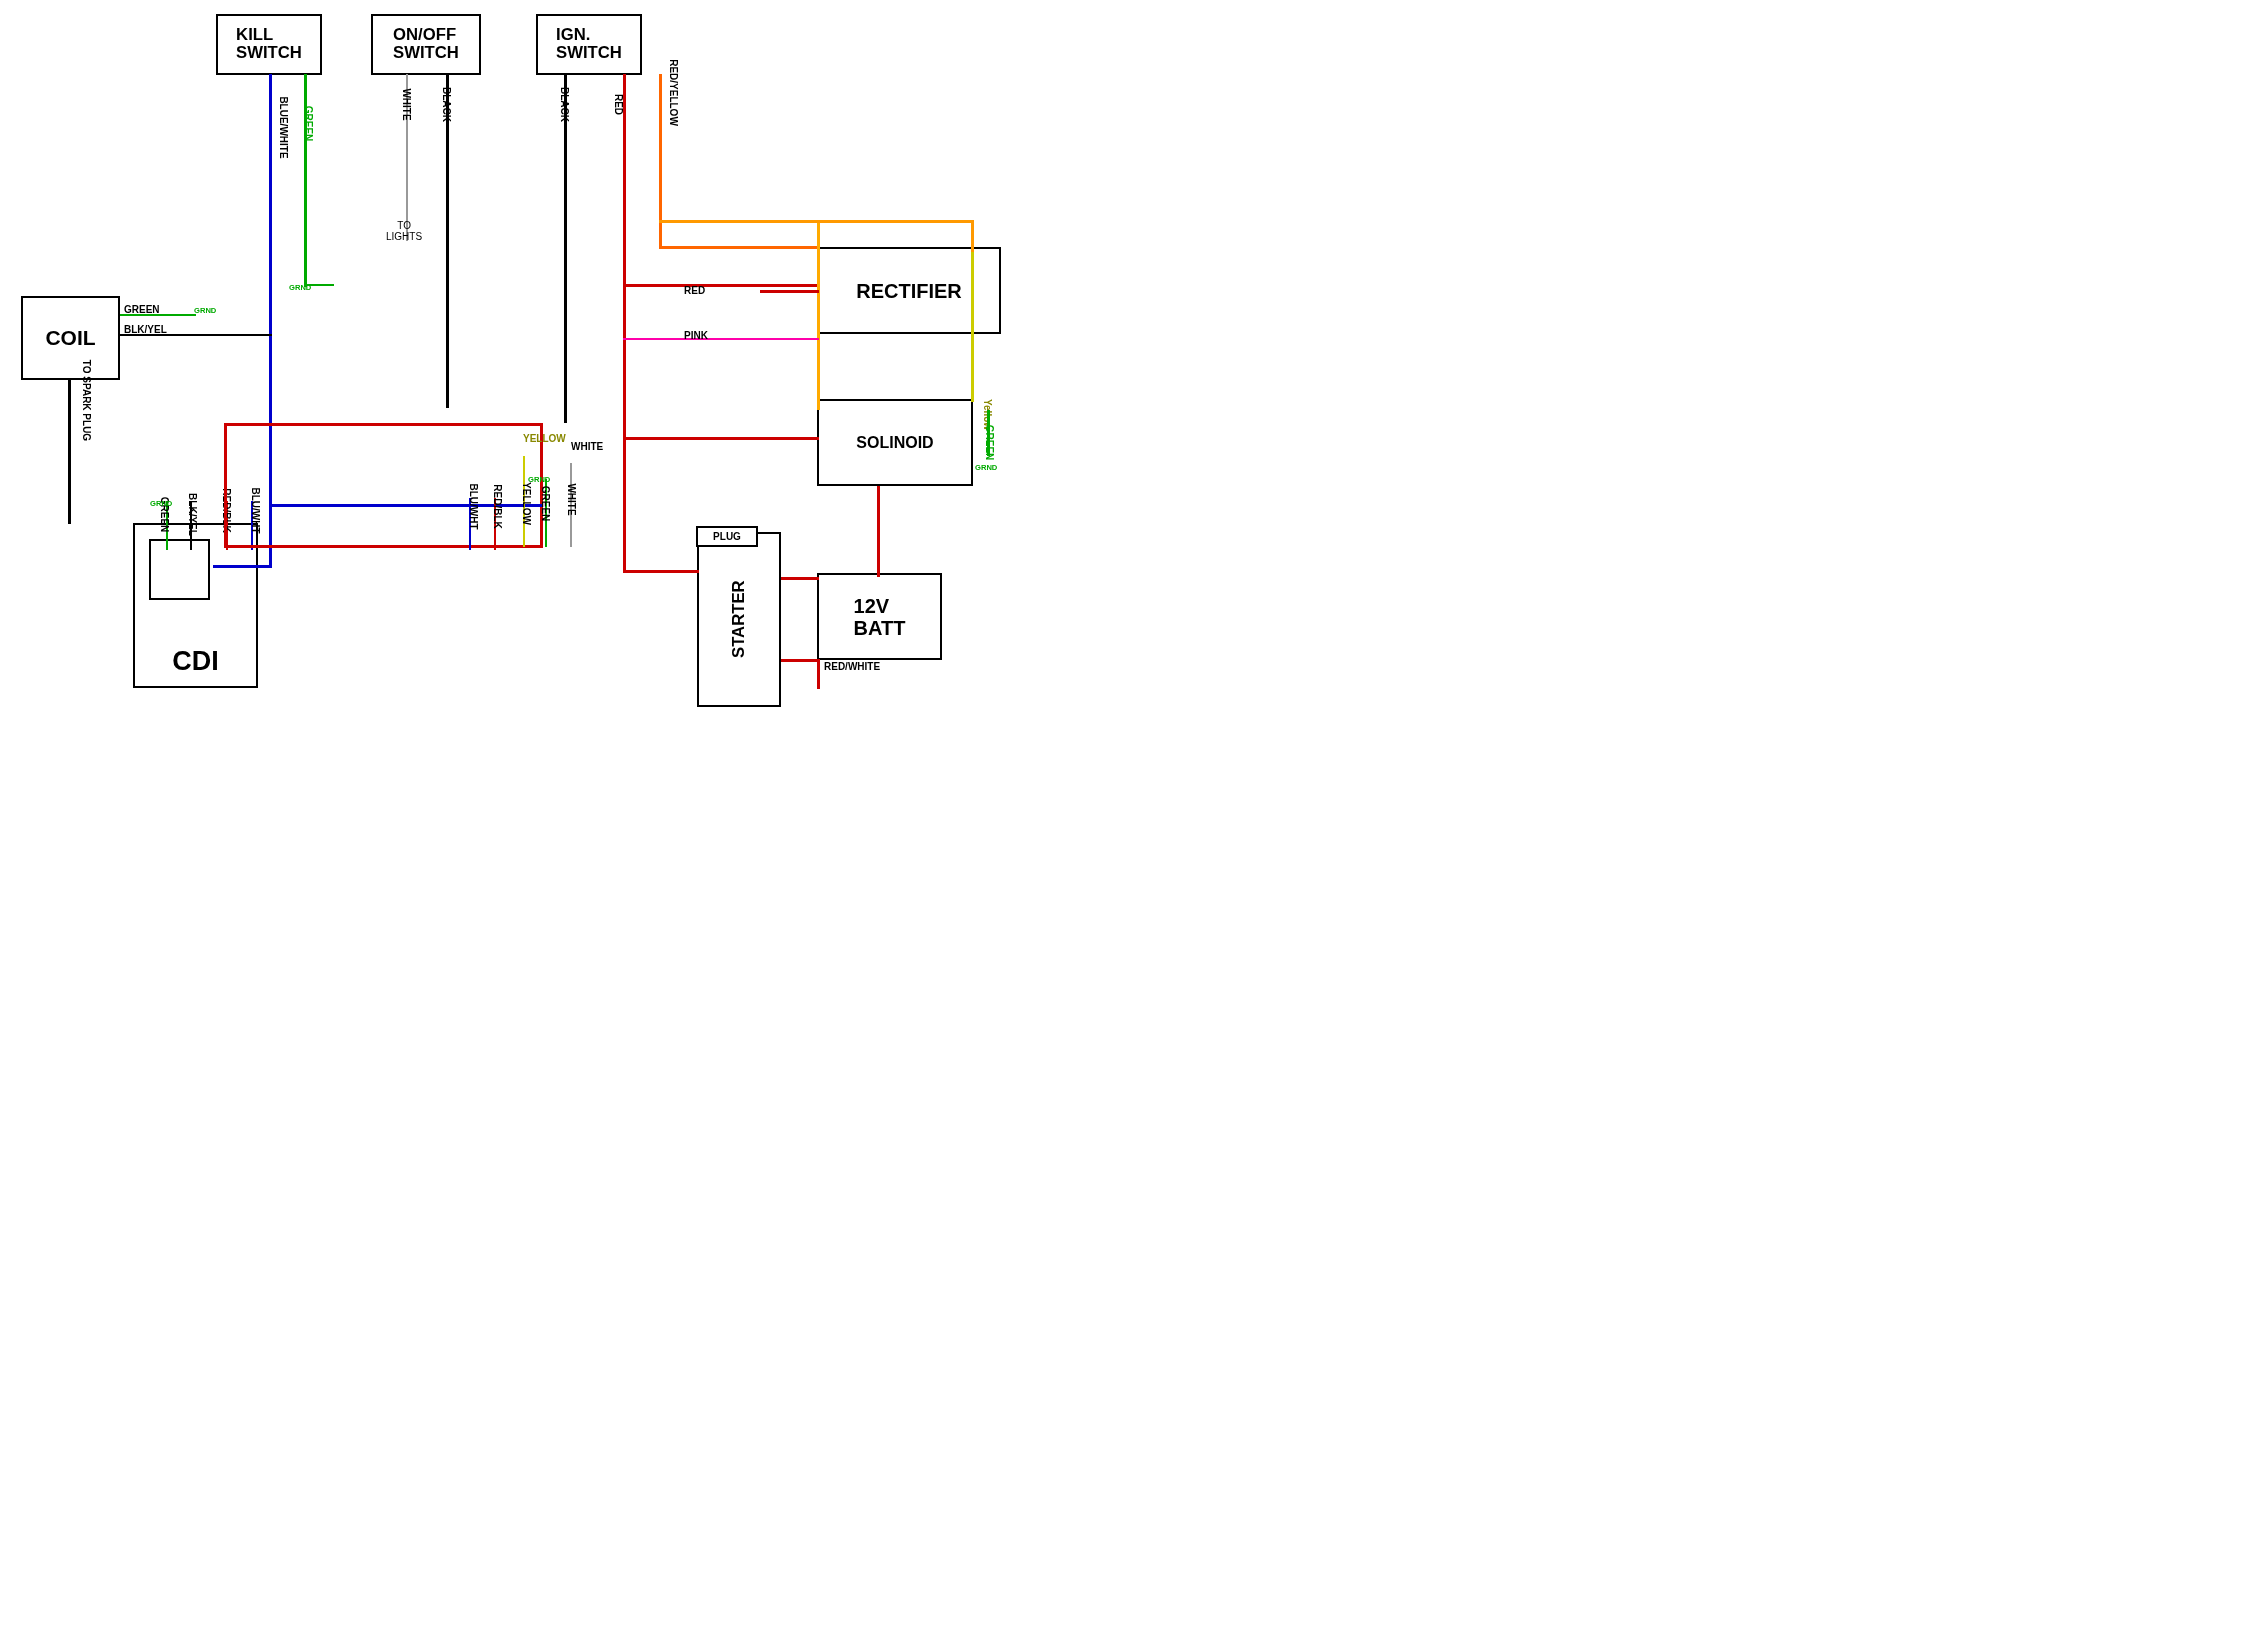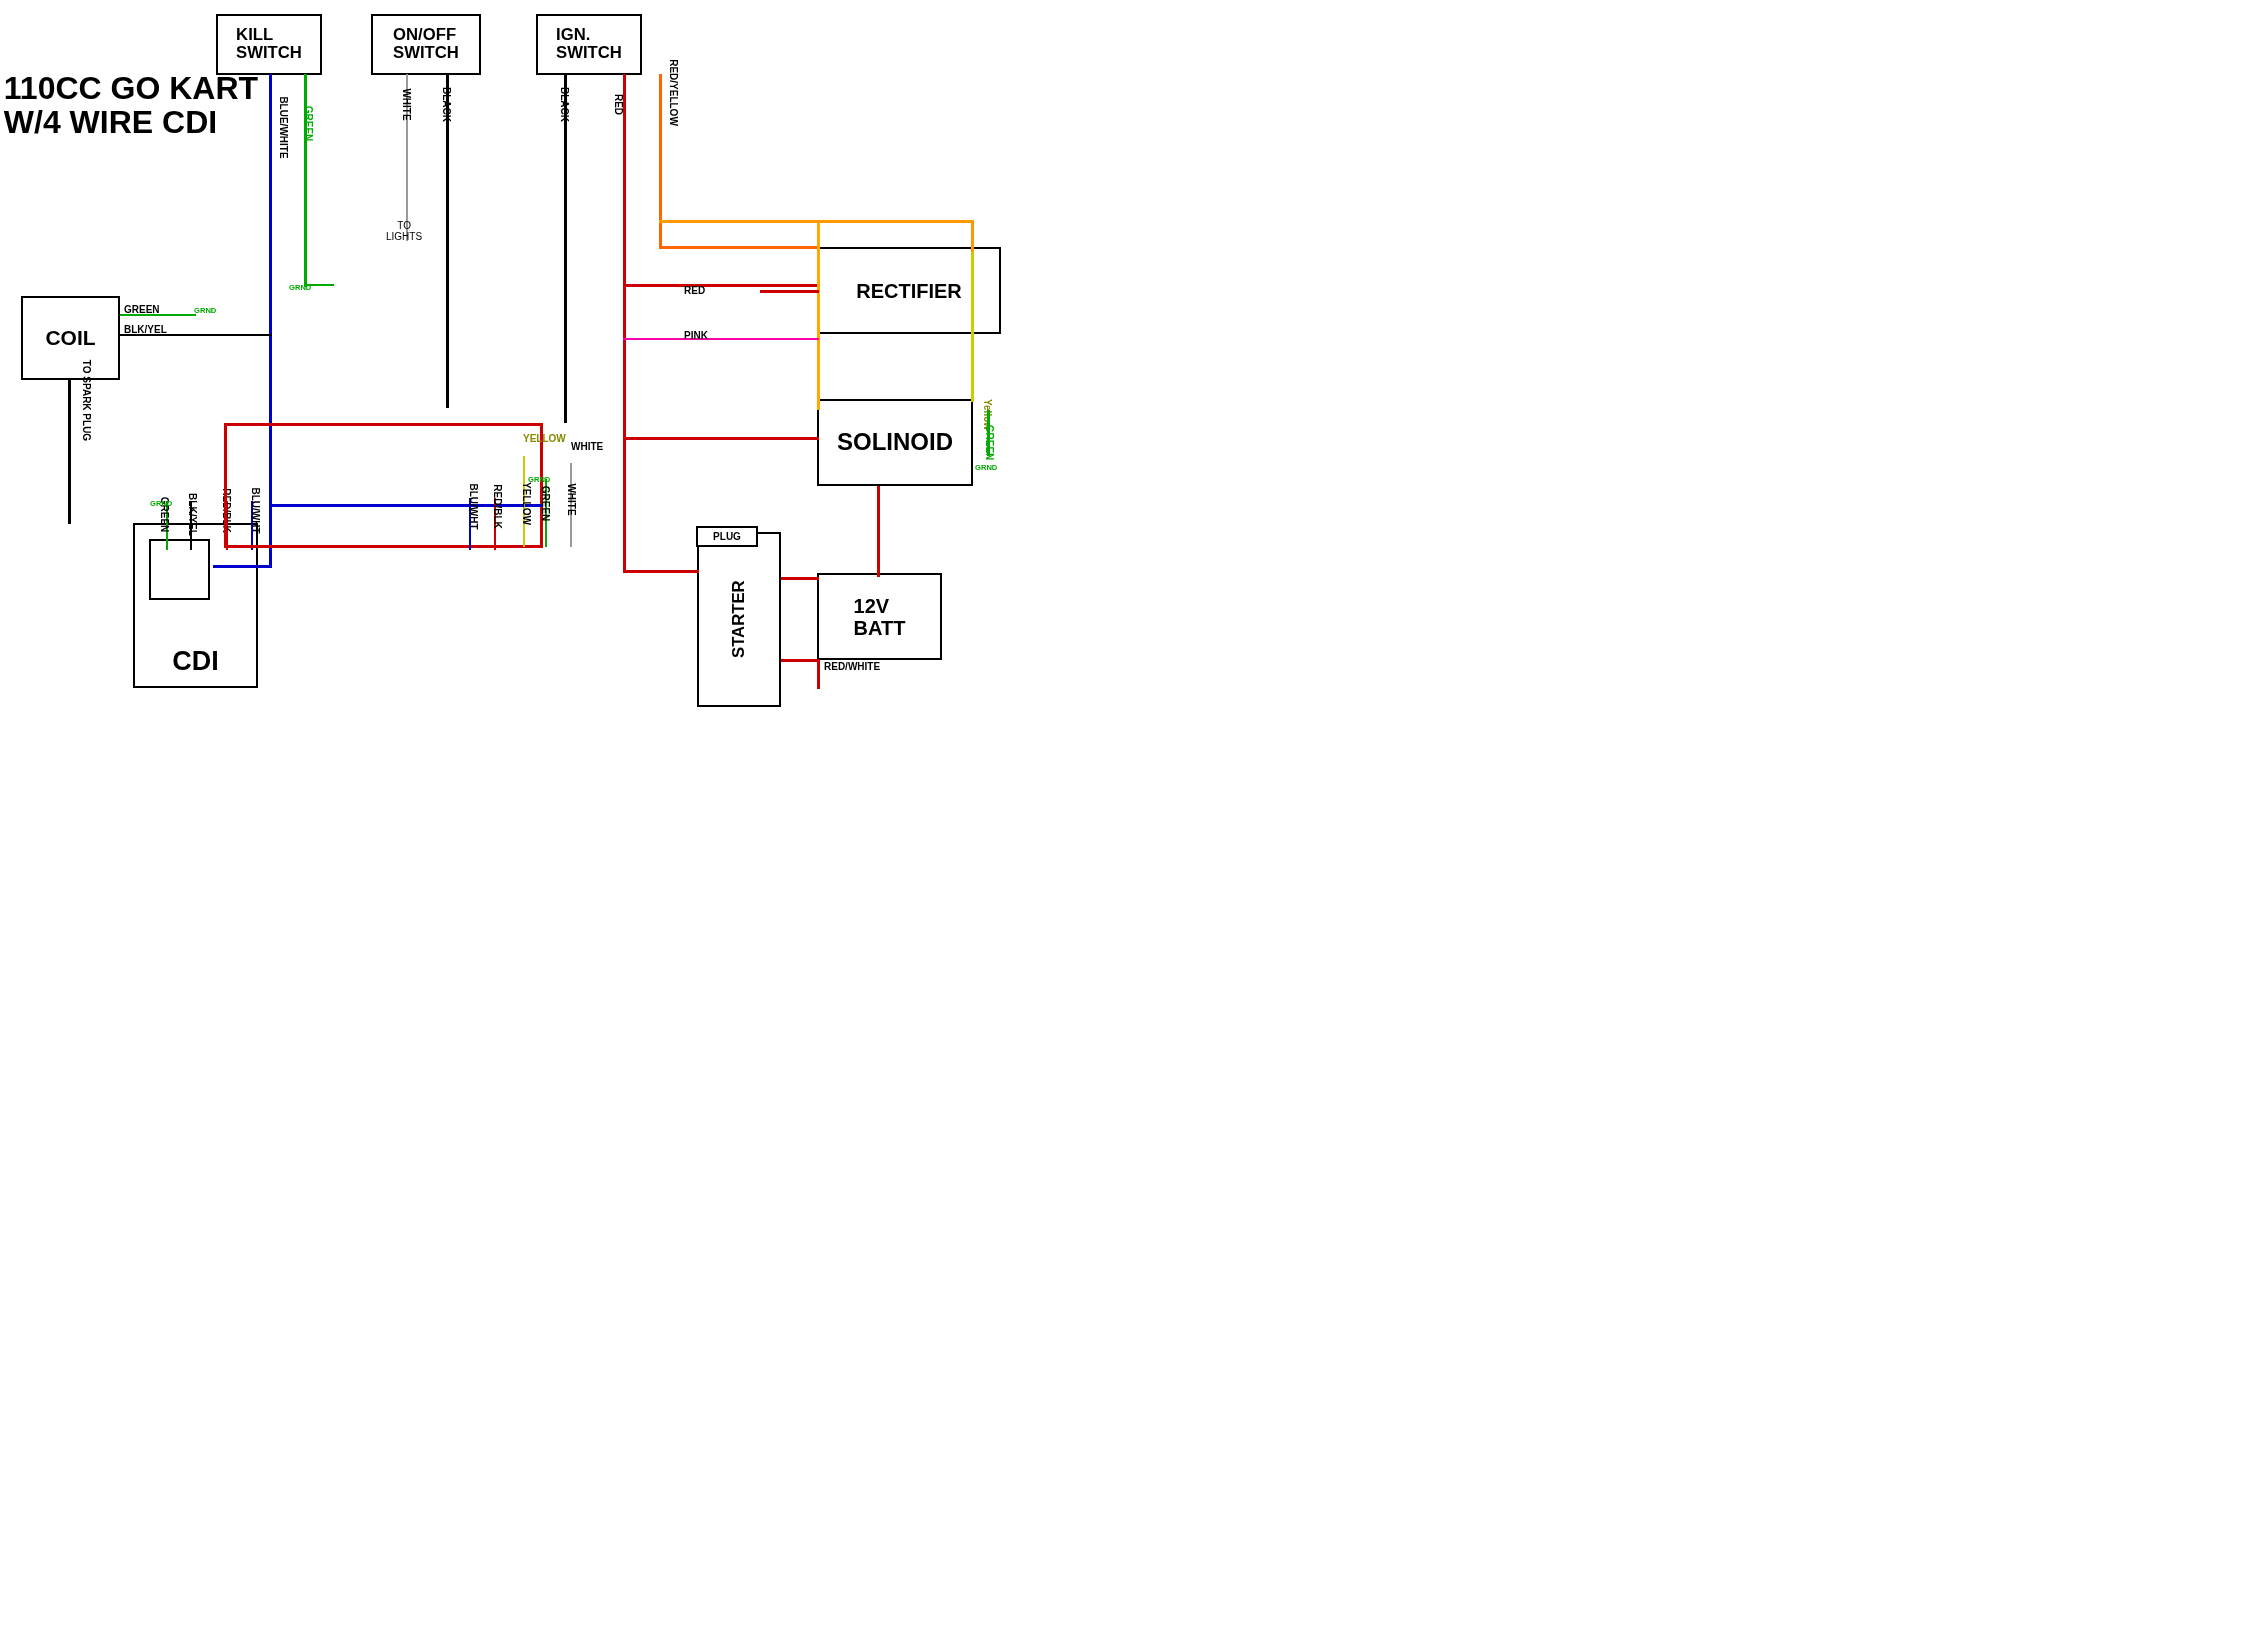--- a/index.html
+++ b/index.html
@@ -51,23 +51,20 @@
       line-height: 1.05;
       left: 3.8px;
       top: 72px;
     }
   </style>
 </head>
 <body>
 
 <div class="diagram" style="transform: scale(1);">
 
-  <div class="title">
-    110CC GO KART<br>W/4 WIRE CDI
-  </div>
 
   <div class="box" style="left:21px;top:296px;width:99px;height:84px;font-size:21px;">
     <span>COIL</span>
   </div>
 
   <div class="box" style="left:133px;top:523px;width:125px;height:165px;font-size:27px;">
 
     <div style="position:absolute;top:13.7px;left:13.7px;width:61px;height:61px;border:2.3px solid #000;"></div>
     <span style="position:absolute;bottom:9px;left:50%;transform:translateX(-50%);">CDI</span>
   </div>
@@ -82,21 +79,21 @@
   </div>
 
   <div class="box" style="left:536px;top:13.7px;width:106px;height:61px;font-size:16.7px;">
     <span>IGN.<br>SWITCH</span>
   </div>
 
   <div class="box" style="left:817px;top:247px;width:184px;height:87px;font-size:20px;">
     <span>RECTIFIER</span>
   </div>
 
-  <div class="box" style="left:817px;top:399px;width:156px;height:87px;font-size:24px;">
+  <div class="box" style="left:817px;top:399px;width:156px;height:87px;font-size:16px;">
     <span>SOLINOID</span>
   </div>
 
   <div class="box" style="left:697px;top:532px;width:84px;height:175px;font-size:16.7px;">
     <span class="rot-90">STARTER</span>
   </div>
 
   <div class="box" style="left:817px;top:573px;width:125px;height:87px;font-size:20px;">
     <span>12V<br>BATT</span>
   </div>

